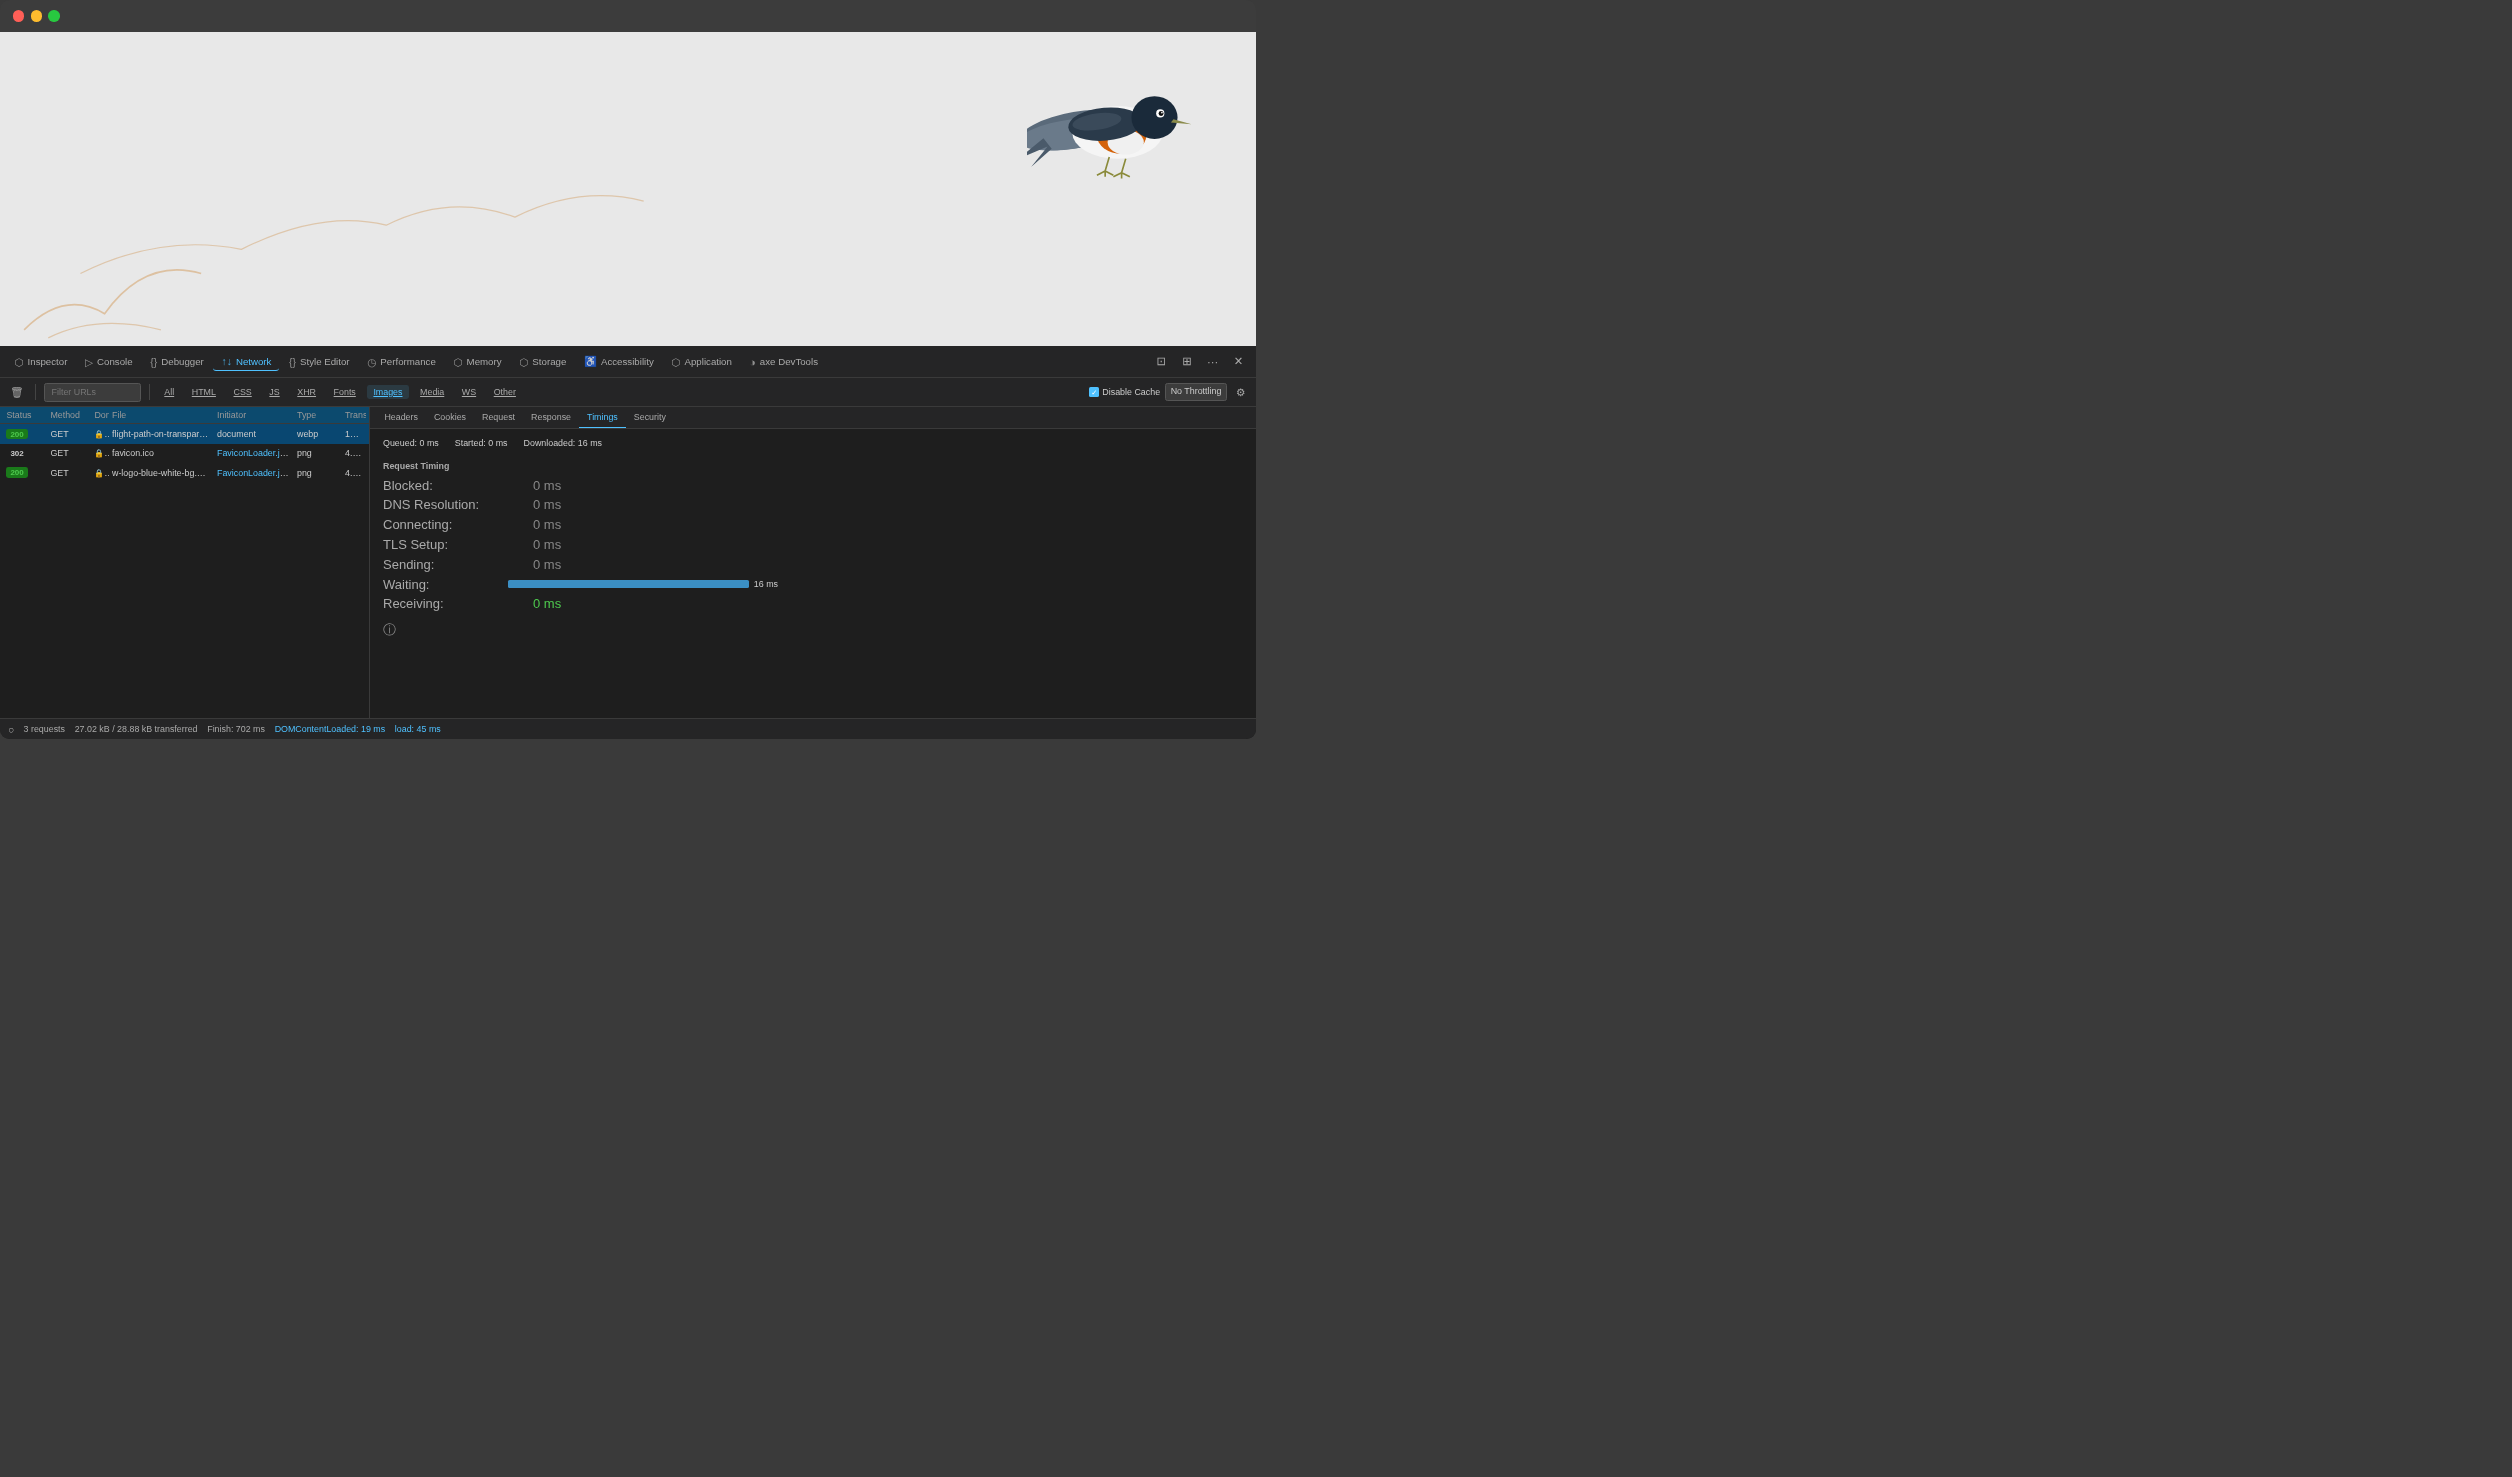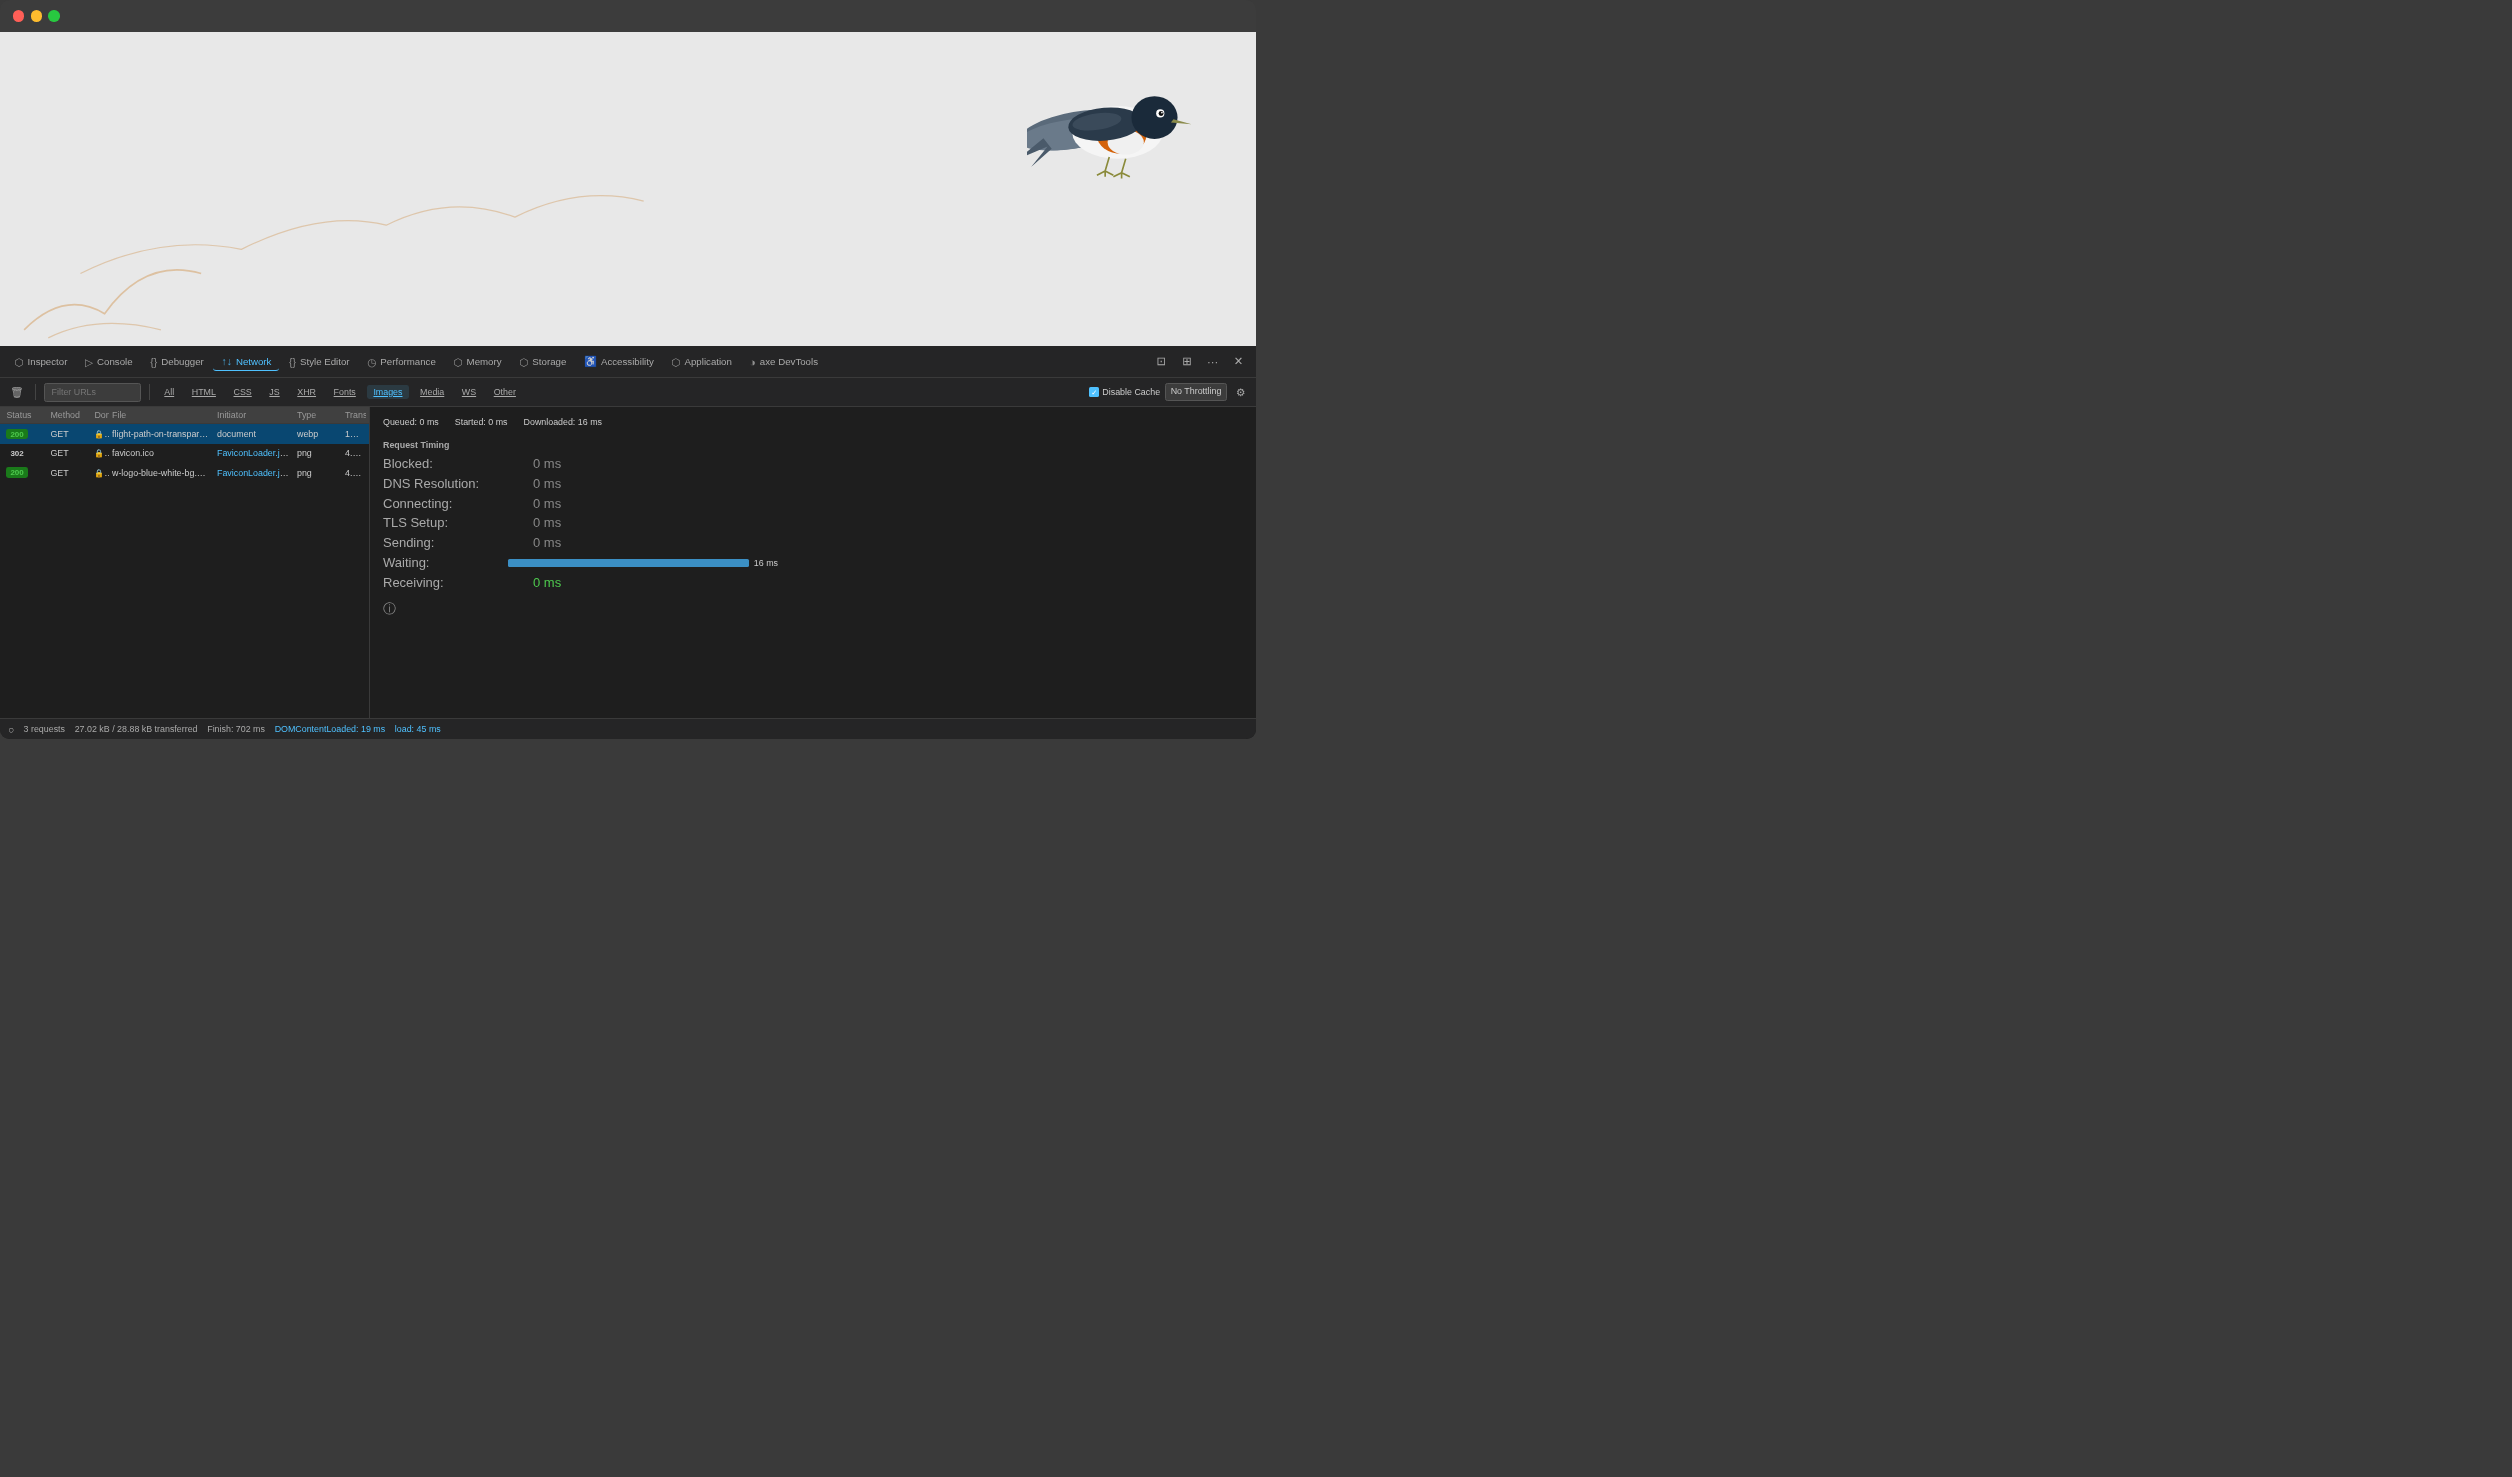--- a/index.html
+++ b/index.html
@@ -173,21 +173,21 @@
     
     .network-table-area {
       width: 370px;
       display: flex;
       flex-direction: column;
       border-right: 0.8px solid #3a3a3a;
     }
     .table-header {
       display: grid;
       grid-template-columns: 44px 44px 1fr 105px 80px 48px 24px;
-      background: #404040;
+      background: #0c4a6e;
       border-bottom: 0.8px solid #3a3a3a;
       padding: 0 3.2px;
     }
     .th {
       font-size: 8.9px;
       color: #999;
       padding: 3.2px 3.2px;
       font-weight: 500;
       white-space: nowrap;
       overflow: hidden;
@@ -536,20 +536,28 @@
           <div class="td">
             <span class="initiator-link">FaviconLoader.jsm:1…</span>
           </div>
           <div class="td">png</div>
           <div class="td">4.63 kB</div>
         </div>
       </div>
     </div>
 
     <div class="request-detail">
+      <div class="detail-tabs">
+        <span class="detail-tab">Headers</span>
+        <span class="detail-tab">Cookies</span>
+        <span class="detail-tab">Request</span>
+        <span class="detail-tab">Response</span>
+        <span class="detail-tab active">Timings</span>
+        <span class="detail-tab">Security</span>
+      </div>
       <div class="detail-content">
 
         <div class="timing-summary">
           <span>Queued: 0 ms</span>
           <span>Started: 0 ms</span>
           <span>Downloaded: 16 ms</span>
         </div>
 
         <div class="timing-section-title">Request Timing</div>
 

